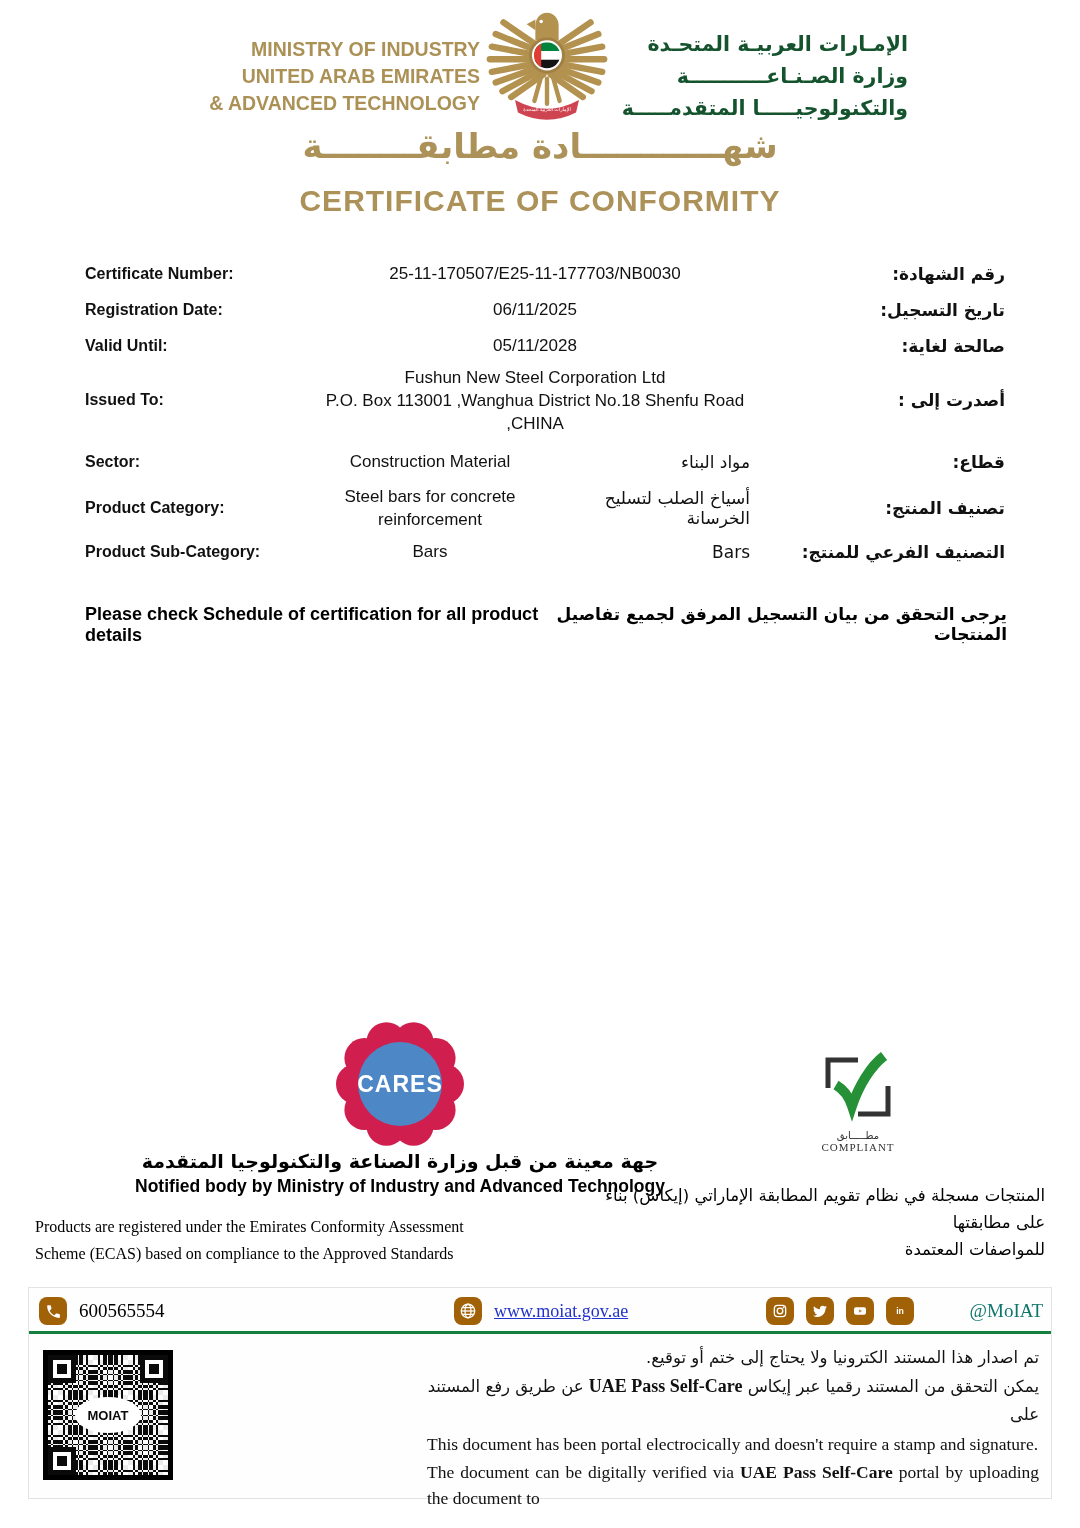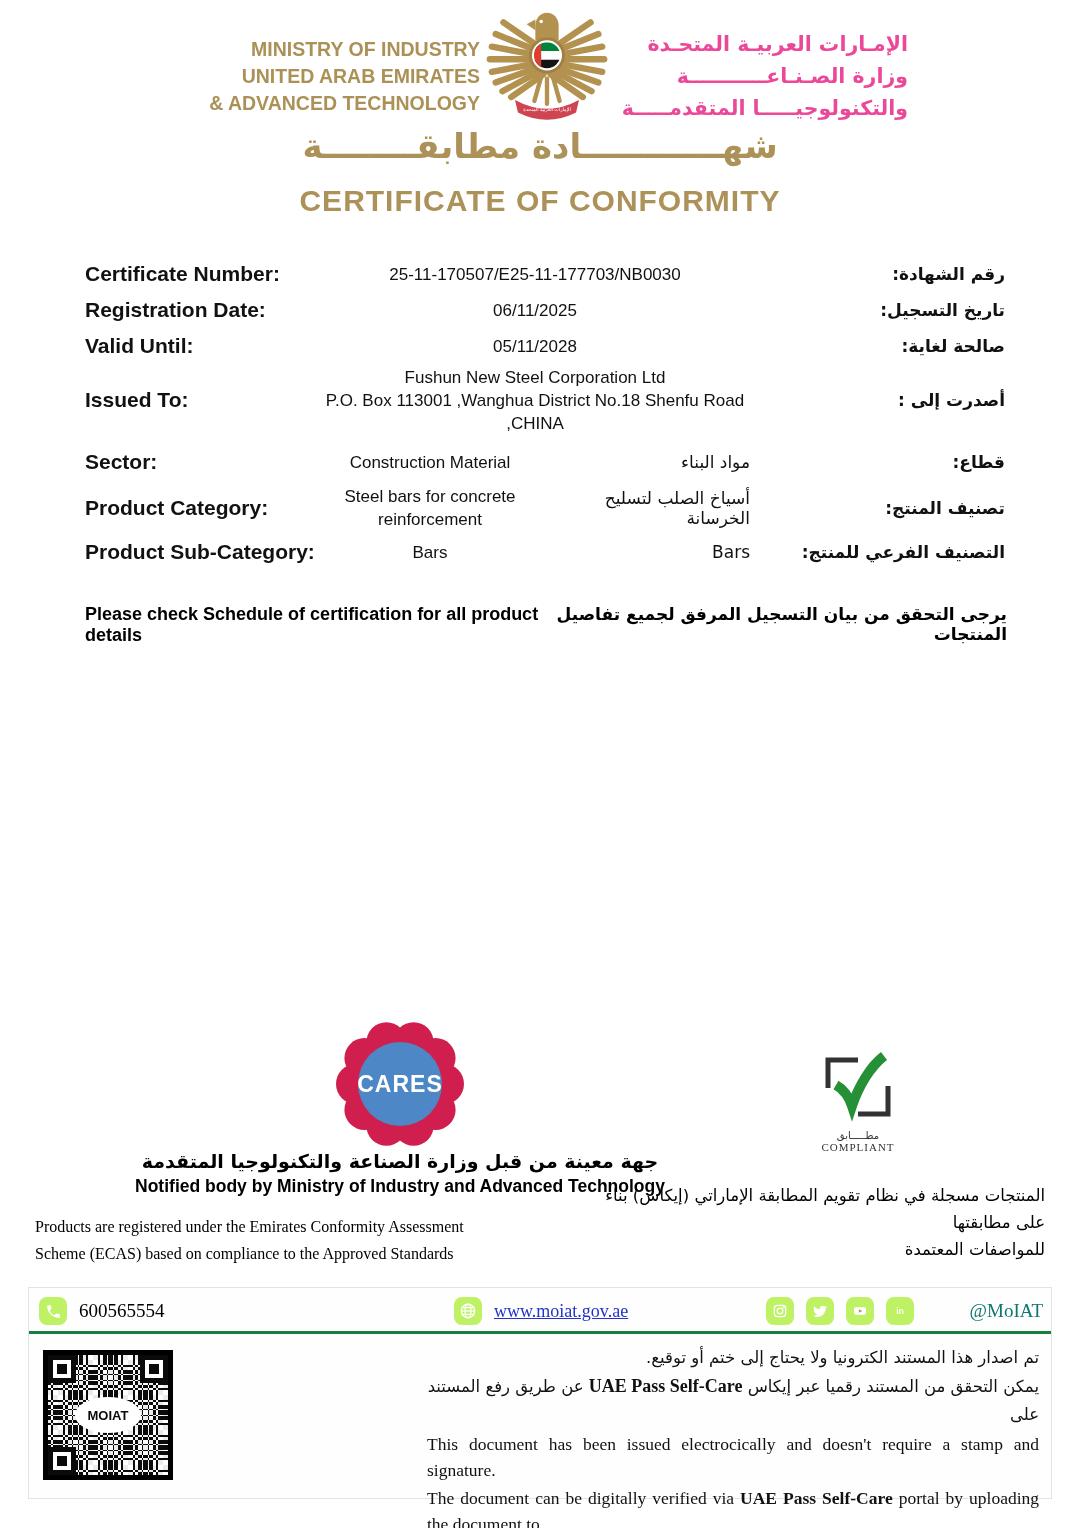--- a/index.html
+++ b/index.html
@@ -5,34 +5,34 @@
   * { margin:0; padding:0; box-sizing:border-box; }
   html,body { background:#fff; }
   body { font-family:"Liberation Sans", sans-serif; }
   .page { position:relative; width:1080px; height:1528px; margin:0 auto; background:#fff; overflow:hidden; }
 
   
   .hdr-en { position:absolute; top:36px; left:150px; width:330px; text-align:right;
             font-weight:bold; font-size:19.5px; line-height:27px; color:#ab9156; }
   .emblem { position:absolute; top:8px; left:484px; }
   .hdr-ar { position:absolute; top:28px; left:608px; width:300px; text-align:right;
-            font-weight:bold; font-size:20.5px; line-height:32px; color:#ec4899;
+            font-weight:bold; font-size:20.5px; line-height:32px; color:#14532d;
             direction:rtl; font-family:"DejaVu Sans", sans-serif; }
 
   
   .title-ar { position:absolute; top:126px; left:0; width:100%; text-align:center;
               font-family:"DejaVu Sans", sans-serif; font-weight:bold; font-size:34px;
               color:#ac9258; direction:rtl; }
   .title-en { position:absolute; top:184px; left:0; width:100%; text-align:center;
               font-weight:bold; font-size:30px; letter-spacing:1px; color:#ac9258; }
 
   
   .row { position:absolute; left:85px; right:75px; display:grid;
          grid-template-columns:235px 220px 210px 1fr; align-items:center; }
-  .row .lbl { font-weight:bold; font-size:21px; color:#111; }
+  .row .lbl { font-weight:bold; font-size:16px; color:#111; }
   .row .val { text-align:center; font-size:17px; color:#111; line-height:23px; }
   .row .span2 { grid-column:2/4; }
   .row .arlbl { text-align:right; font-weight:bold; font-size:17px; direction:rtl;
                 font-family:"DejaVu Sans", sans-serif; color:#111; }
   .row .arval { text-align:right; font-size:17px; direction:rtl;
                 font-family:"DejaVu Sans", sans-serif; color:#111; }
 
   .note { position:absolute; left:85px; right:73px; top:604px; display:flex;
           justify-content:space-between; align-items:baseline; }
   .note .en { font-weight:bold; font-size:18px; }
@@ -53,21 +53,21 @@
   .ecas-en { position:absolute; left:35px; top:1182px; width:560px;
              font-family:"Liberation Serif", serif; font-size:16px; line-height:26.5px;margin-top:32px; }
   .ecas-ar { position:absolute; right:35px; top:1182px; width:460px; text-align:right;
              direction:rtl; font-family:"DejaVu Sans", sans-serif; font-size:16.5px; line-height:27px; }
 
   
   .fbox { position:absolute; left:28px; top:1287px; width:1024px; height:212px;
           border:1px solid #e3e3e3; background:#fefefe; }
   .frow { position:relative; height:46px; border-bottom:3px solid #15803d; }
   .fitem { position:absolute; top:0; height:46px; display:flex; align-items:center; gap:12px; }
-  .sq { width:28px; height:28px; border-radius:8px; background:#bef264; display:flex;
+  .sq { width:28px; height:28px; border-radius:8px; background:#a16207; display:flex;
         align-items:center; justify-content:center; flex:0 0 auto; }
   .phone-txt { font-family:"Liberation Serif", serif; font-size:19px; }
   .site-link { font-family:"Liberation Serif", serif; font-size:18px; color:#2233cc;
                text-decoration:underline; }
   .handle { font-family:"Liberation Serif", serif; font-size:19px; color:#0f766e;margin-left:44px; }
   .social { display:flex; align-items:center; gap:12px; }
 
   .qr { position:absolute; left:14px; top:62px; width:130px; height:130px; background:#000000; padding:5px; }
   .qr-noise { position:relative; width:100%; height:100%; background-color:#fff;
     background-image:
@@ -300,20 +300,20 @@
       </div>
     </div>
 
     <div class="vtext">
       <div class="v-ar">تم اصدار هذا المستند الكترونيا ولا يحتاج إلى ختم أو توقيع.</div>
       <div class="v-ar">
         <span>يمكن التحقق من المستند رقميا عبر إيكاس</span>
         <b>UAE Pass Self-Care</b>
         <span>عن طريق رفع المستند على</span>
       </div>
-      <div class="v-en">This document has been issued electrocically and doesn't require a stamp and signature.</div>
+      <div class="v-en">This document has been portal electrocically and doesn't require a stamp and signature.</div>
       <div class="v-en">
         <span>The document can be digitally verified via </span><b>UAE Pass Self-Care</b><span> portal by uploading the document to </span>
       </div>
     </div>
   </div>
 
 </div>
 
 </body></html>

